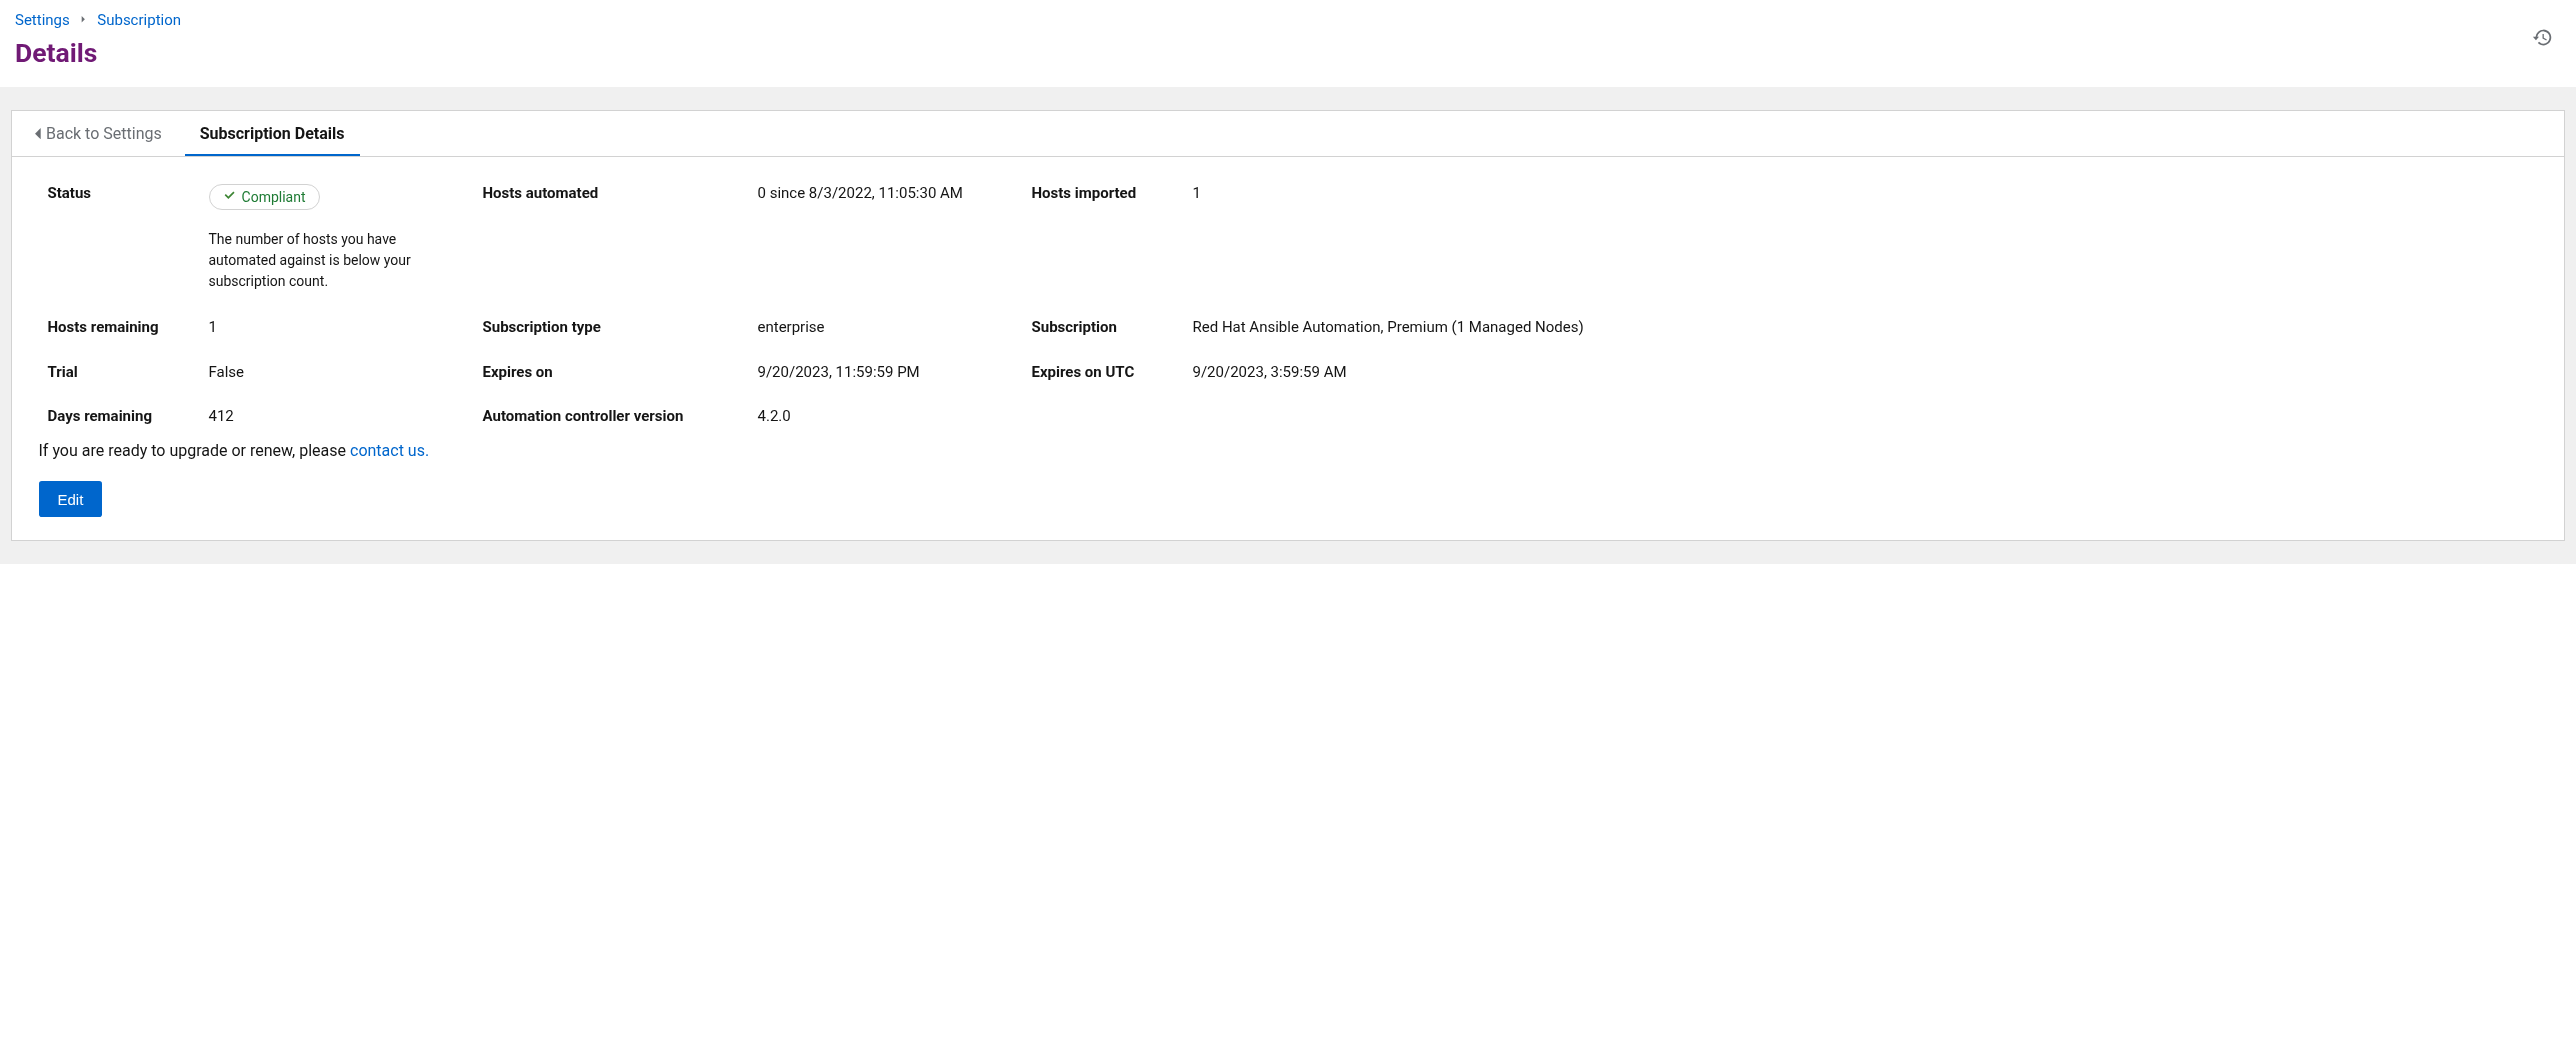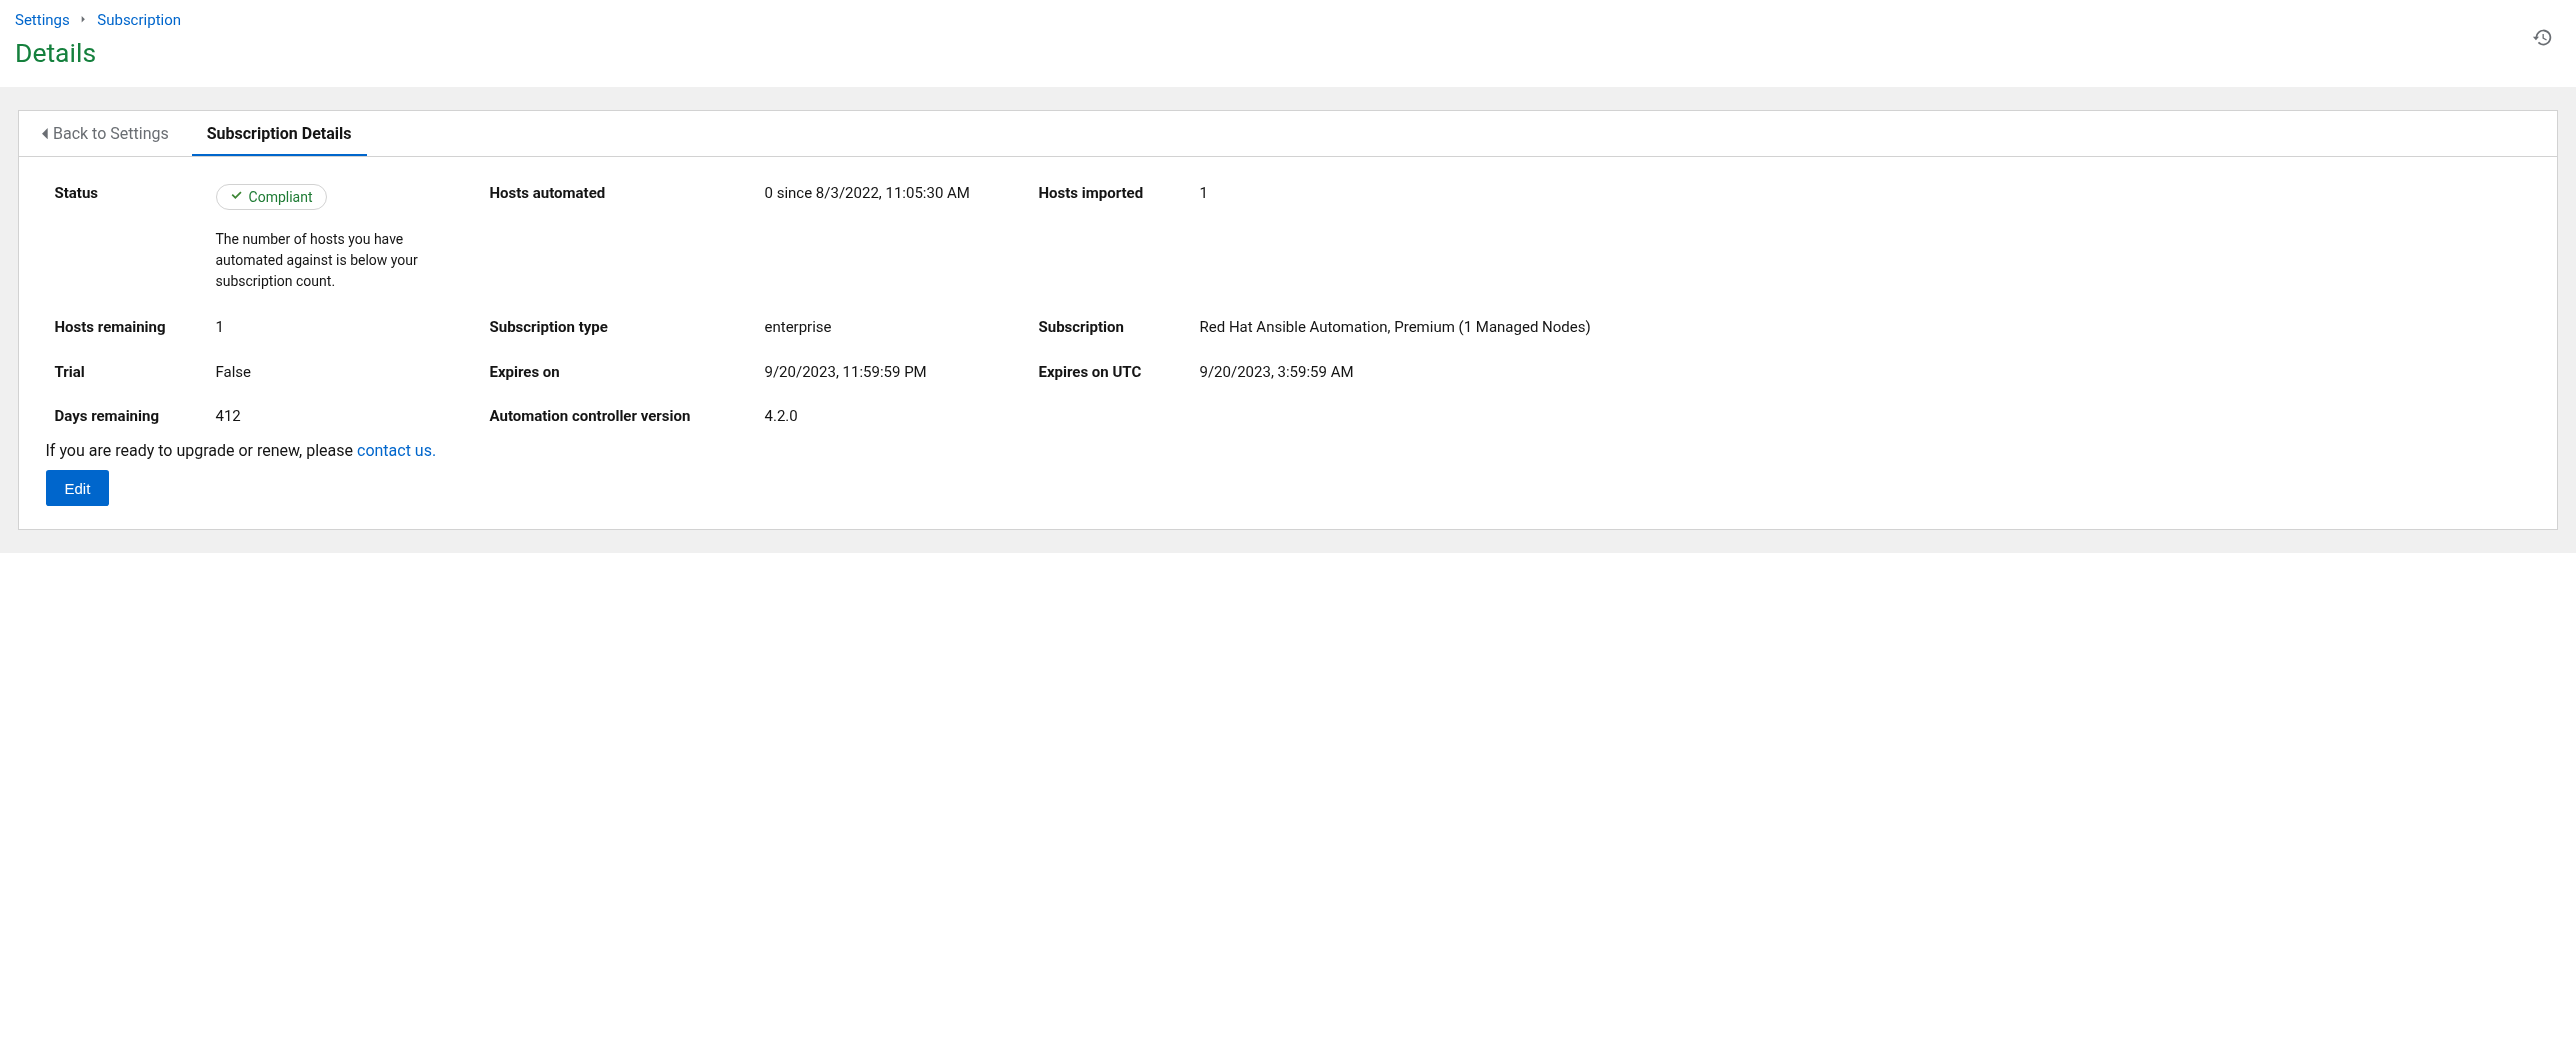--- a/index.html
+++ b/index.html
@@ -27,36 +27,36 @@
     .breadcrumb a {
       color: #0066cc;
       text-decoration: none;
     }
     .breadcrumb .sep {
       color: #6a6e73;
       font-size: 13.2px;
     }
     .page-title {
       font-size: 26.5px;
-      font-weight: 400;
-      color: #15803d;
+      font-weight: 700;
+      color: #701a75;
     }
     .history-btn {
       position: absolute;
       top: 23px;
       right: 19px;
       background: none;
       border: none;
       cursor: pointer;
       color: #6a6e73;
       padding: 3.8px;
     }
     .content-wrapper {
       background: #f0f0f0;
-      padding: 23px 18px;
+      padding: 23px 11px;
     }
     .card {
       background: #fff;
       border: 0.9px solid #d2d2d2;
     }
     .tabs-row {
       display: flex;
       align-items: center;
       border-bottom: 0.9px solid #d2d2d2;
       padding: 0 7.6px;
@@ -124,21 +124,21 @@
     }
     .cta-row {
       margin-top: 16px;
       font-size: 16px;
     }
     .cta-row a {
       color: #0066cc;
       text-decoration: none;
     }
     .edit-btn {
-      margin-top: 10px;
+      margin-top: 21px;
       background: #0066cc;
       color: #fff;
       border: none;
       padding: 9.5px 19px;
       font-size: 15px;
       border-radius: 2.8px;
       cursor: pointer;
     }
   </style>
 </head>

